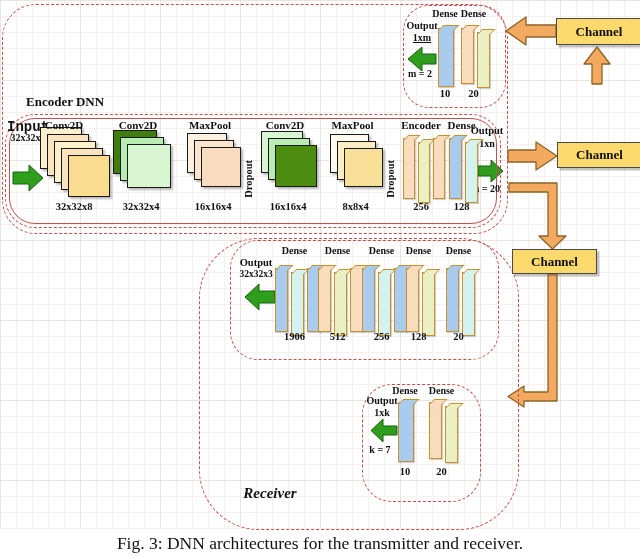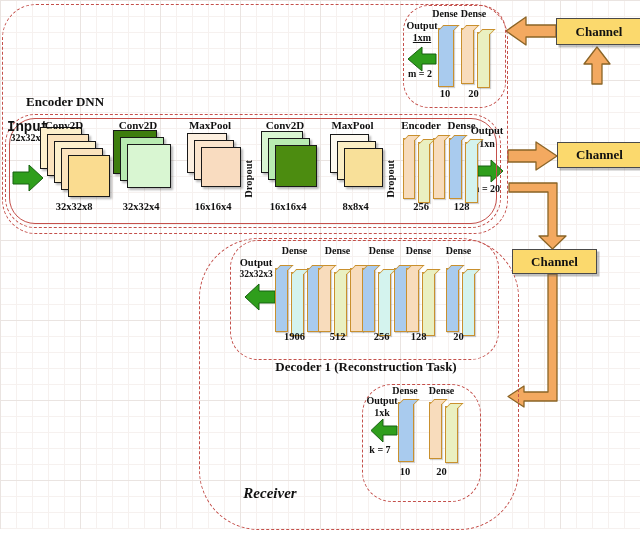--- a/index.html
+++ b/index.html
@@ -56,21 +56,20 @@
   <div class="outline" style="left:2px;top:4px;width:504px;height:228px;border-radius:34px;"></div>
   <div class="outline" style="left:5px;top:114px;width:494px;height:112px;border-radius:30px;"></div>
   <div class="outline solid" style="left:9px;top:118px;width:486px;height:104px;border-radius:26px;"></div>
   <div class="outline" style="left:403px;top:5px;width:101px;height:101px;border-radius:26px;"></div>
   <div class="outline" style="left:199px;top:238px;width:318px;height:290px;border-radius:60px;"></div>
   <div class="outline" style="left:230px;top:240px;width:267px;height:118px;border-radius:28px;"></div>
   <div class="outline" style="left:362px;top:384px;width:117px;height:116px;border-radius:30px;"></div>
 
   <div class="lbl ital" style="left:222px;top:485px;width:96px;font-size:15px;">Receiver</div>
   <div class="lbl" style="left:26px;top:95px;width:120px;font-size:13px;text-align:left;">Encoder DNN</div>
-  <div class="lbl" style="left:248px;top:360px;width:236px;font-size:13px;">Decoder 1 (Reconstruction Task)</div>
 
   <div class="chbox" style="left:556px;top:18px;width:84px;height:25px;line-height:25px;">Channel</div>
   <div class="chbox" style="left:557px;top:142px;width:83px;height:24px;line-height:24px;">Channel</div>
   <div class="chbox" style="left:512px;top:249px;width:83px;height:23px;line-height:23px;">Channel</div>
 
   <div class="lbl" style="left:6px;top:120px;width:44px;font-size:14px;font-family:Liberation Mono, monospace;">Input</div>
   <div class="lbl" style="left:2px;top:132px;width:52px;font-size:10px;">32x32x3</div>
   <div class="lbl" style="left:465px;top:125px;width:44px;font-size:10.5px;">Output</div>
   <div class="lbl" style="left:465px;top:138px;width:44px;font-size:10px;">1xn</div>
   <div class="lbl" style="left:465px;top:183px;width:44px;font-size:10px;">n = 20</div>
@@ -79,20 +78,21 @@
   <div class="lbl" style="left:230px;top:269px;width:52px;font-size:9.5px;">32x32x3</div>
 
   <div class="lbl" style="left:402px;top:20px;width:40px;font-size:10px;">Output</div>
   <div class="lbl" style="left:402px;top:32px;width:40px;font-size:10px;text-decoration:underline;">1xm</div>
   <div class="lbl" style="left:400px;top:68px;width:40px;font-size:10px;">m = 2</div>
 
   <div class="lbl" style="left:361px;top:395px;width:42px;font-size:10px;">Output</div>
   <div class="lbl" style="left:361px;top:407px;width:42px;font-size:10px;">1xk</div>
   <div class="lbl" style="left:359px;top:444px;width:42px;font-size:10px;">k = 7</div>
 
+  <div id="caption">Fig. 3: DNN architectures for the transmitter and receiver.</div>
 <div class="sq" style="left: 40px; top: 127px; width: 40px; height: 40px; background: rgb(253, 240, 204);"></div>
     <div class="sq" style="left: 47px; top: 134px; width: 40px; height: 40px; background: rgb(251, 227, 189);"></div>
     <div class="sq" style="left: 54px; top: 141px; width: 40px; height: 40px; background: rgb(253, 240, 204);"></div>
     <div class="sq" style="left: 61px; top: 148px; width: 40px; height: 40px; background: rgb(251, 227, 189);"></div>
     <div class="sq" style="left: 68px; top: 155px; width: 40px; height: 40px; background: rgb(250, 220, 144);"></div>
     <div class="lbl" style="left: 34px; top: 119px; width: 60px; font-size: 11px;">Conv2D</div>
     <div class="lbl" style="left: 44px; top: 201px; width: 60px; font-size: 10.5px; text-align: center;">32x32x8</div>
     <div class="sq" style="left: 113px; top: 130px; width: 42px; height: 42px; background: rgb(62, 125, 14);"></div>
     <div class="sq" style="left: 120px; top: 137px; width: 42px; height: 42px; background: rgb(185, 236, 178);"></div>
     <div class="sq" style="left: 127px; top: 144px; width: 42px; height: 42px; background: rgb(217, 246, 210);"></div>

